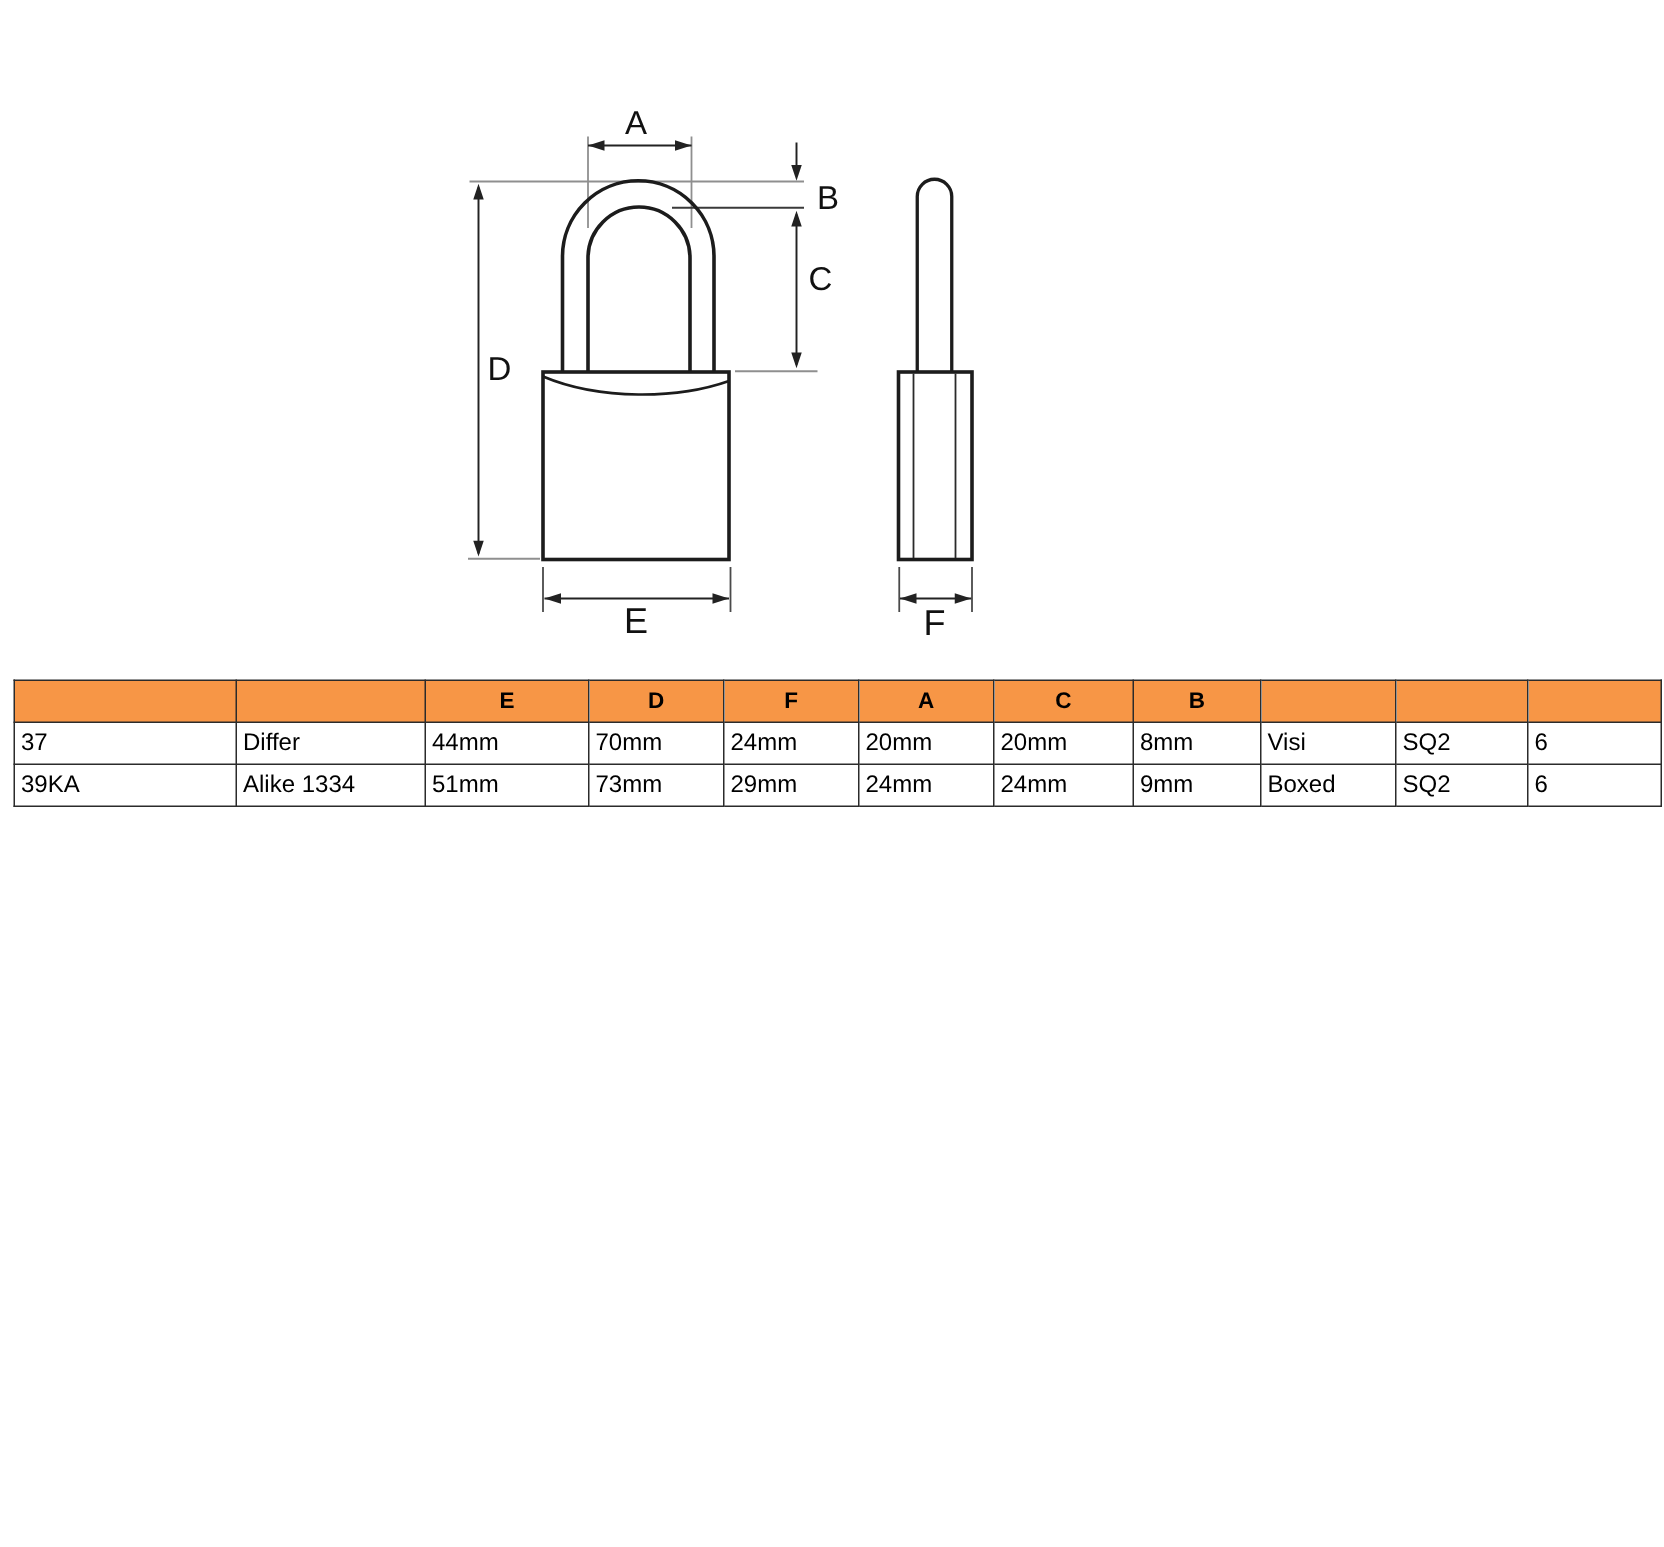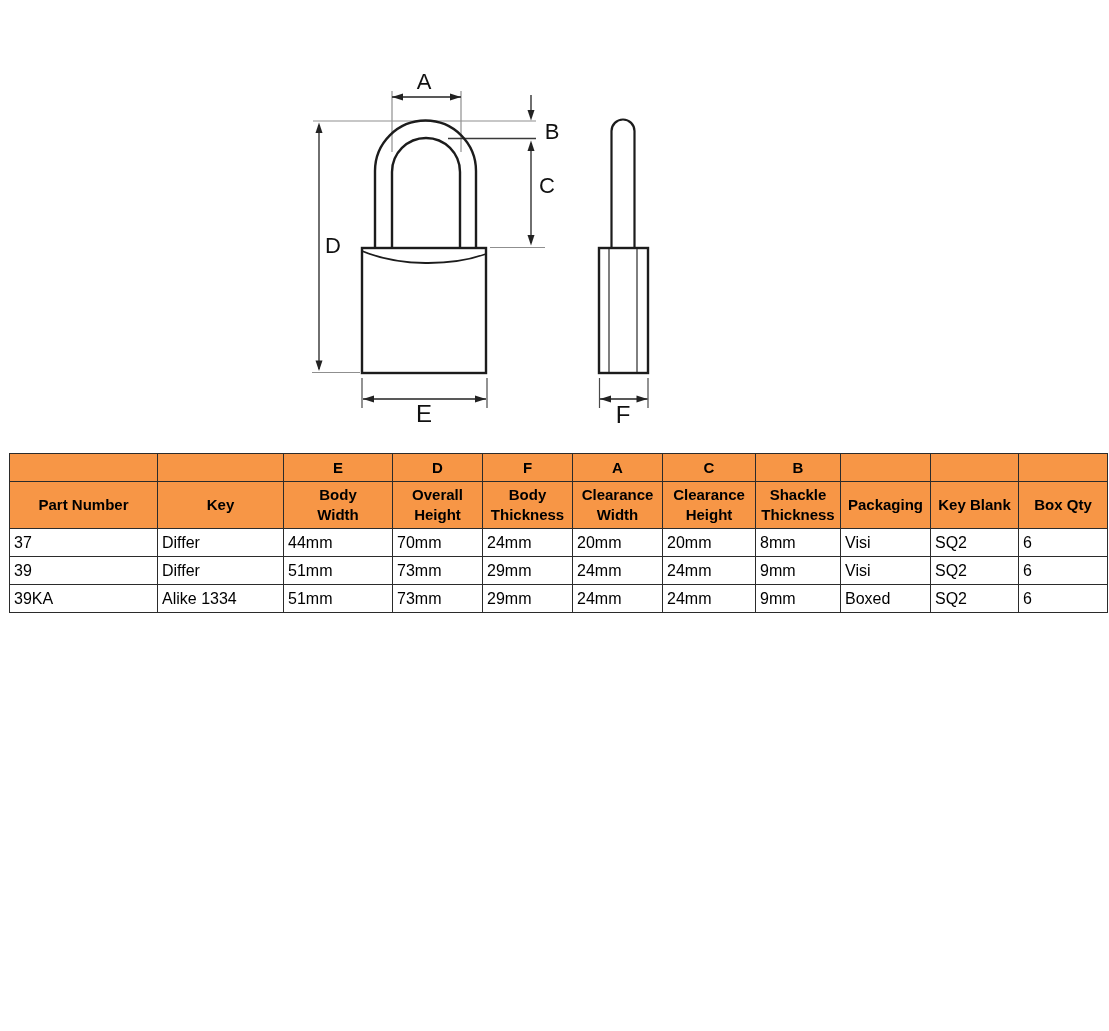--- a/index.html
+++ b/index.html
@@ -139,63 +139,31 @@
       <th>E</th>
       <th>D</th>
       <th>F</th>
       <th>A</th>
       <th>C</th>
       <th>B</th>
       <th></th>
       <th></th>
       <th></th>
     </tr>
-    <tr class="r-names">
-      <th>Part Number</th>
-      <th>Key</th>
-      <th>Body
-Width</th>
-      <th>Overall
-Height</th>
-      <th>Body
-Thickness</th>
-      <th>Clearance
-Width</th>
-      <th>Clearance
-Height</th>
-      <th>Shackle
-Thickness</th>
-      <th>Packaging</th>
-      <th>Key Blank</th>
-      <th>Box Qty</th>
-    </tr>
   </thead>
   <tbody>
     <tr>
       <td>37</td>
       <td>Differ</td>
       <td>44mm</td>
       <td>70mm</td>
       <td>24mm</td>
       <td>20mm</td>
       <td>20mm</td>
       <td>8mm</td>
-      <td>Visi</td>
-      <td>SQ2</td>
-      <td>6</td>
-    </tr>
-    <tr>
-      <td>39</td>
-      <td>Differ</td>
-      <td>51mm</td>
-      <td>73mm</td>
-      <td>29mm</td>
-      <td>24mm</td>
-      <td>24mm</td>
-      <td>9mm</td>
       <td>Visi</td>
       <td>SQ2</td>
       <td>6</td>
     </tr>
     <tr>
       <td>39KA</td>
       <td>Alike 1334</td>
       <td>51mm</td>
       <td>73mm</td>
       <td>29mm</td>

